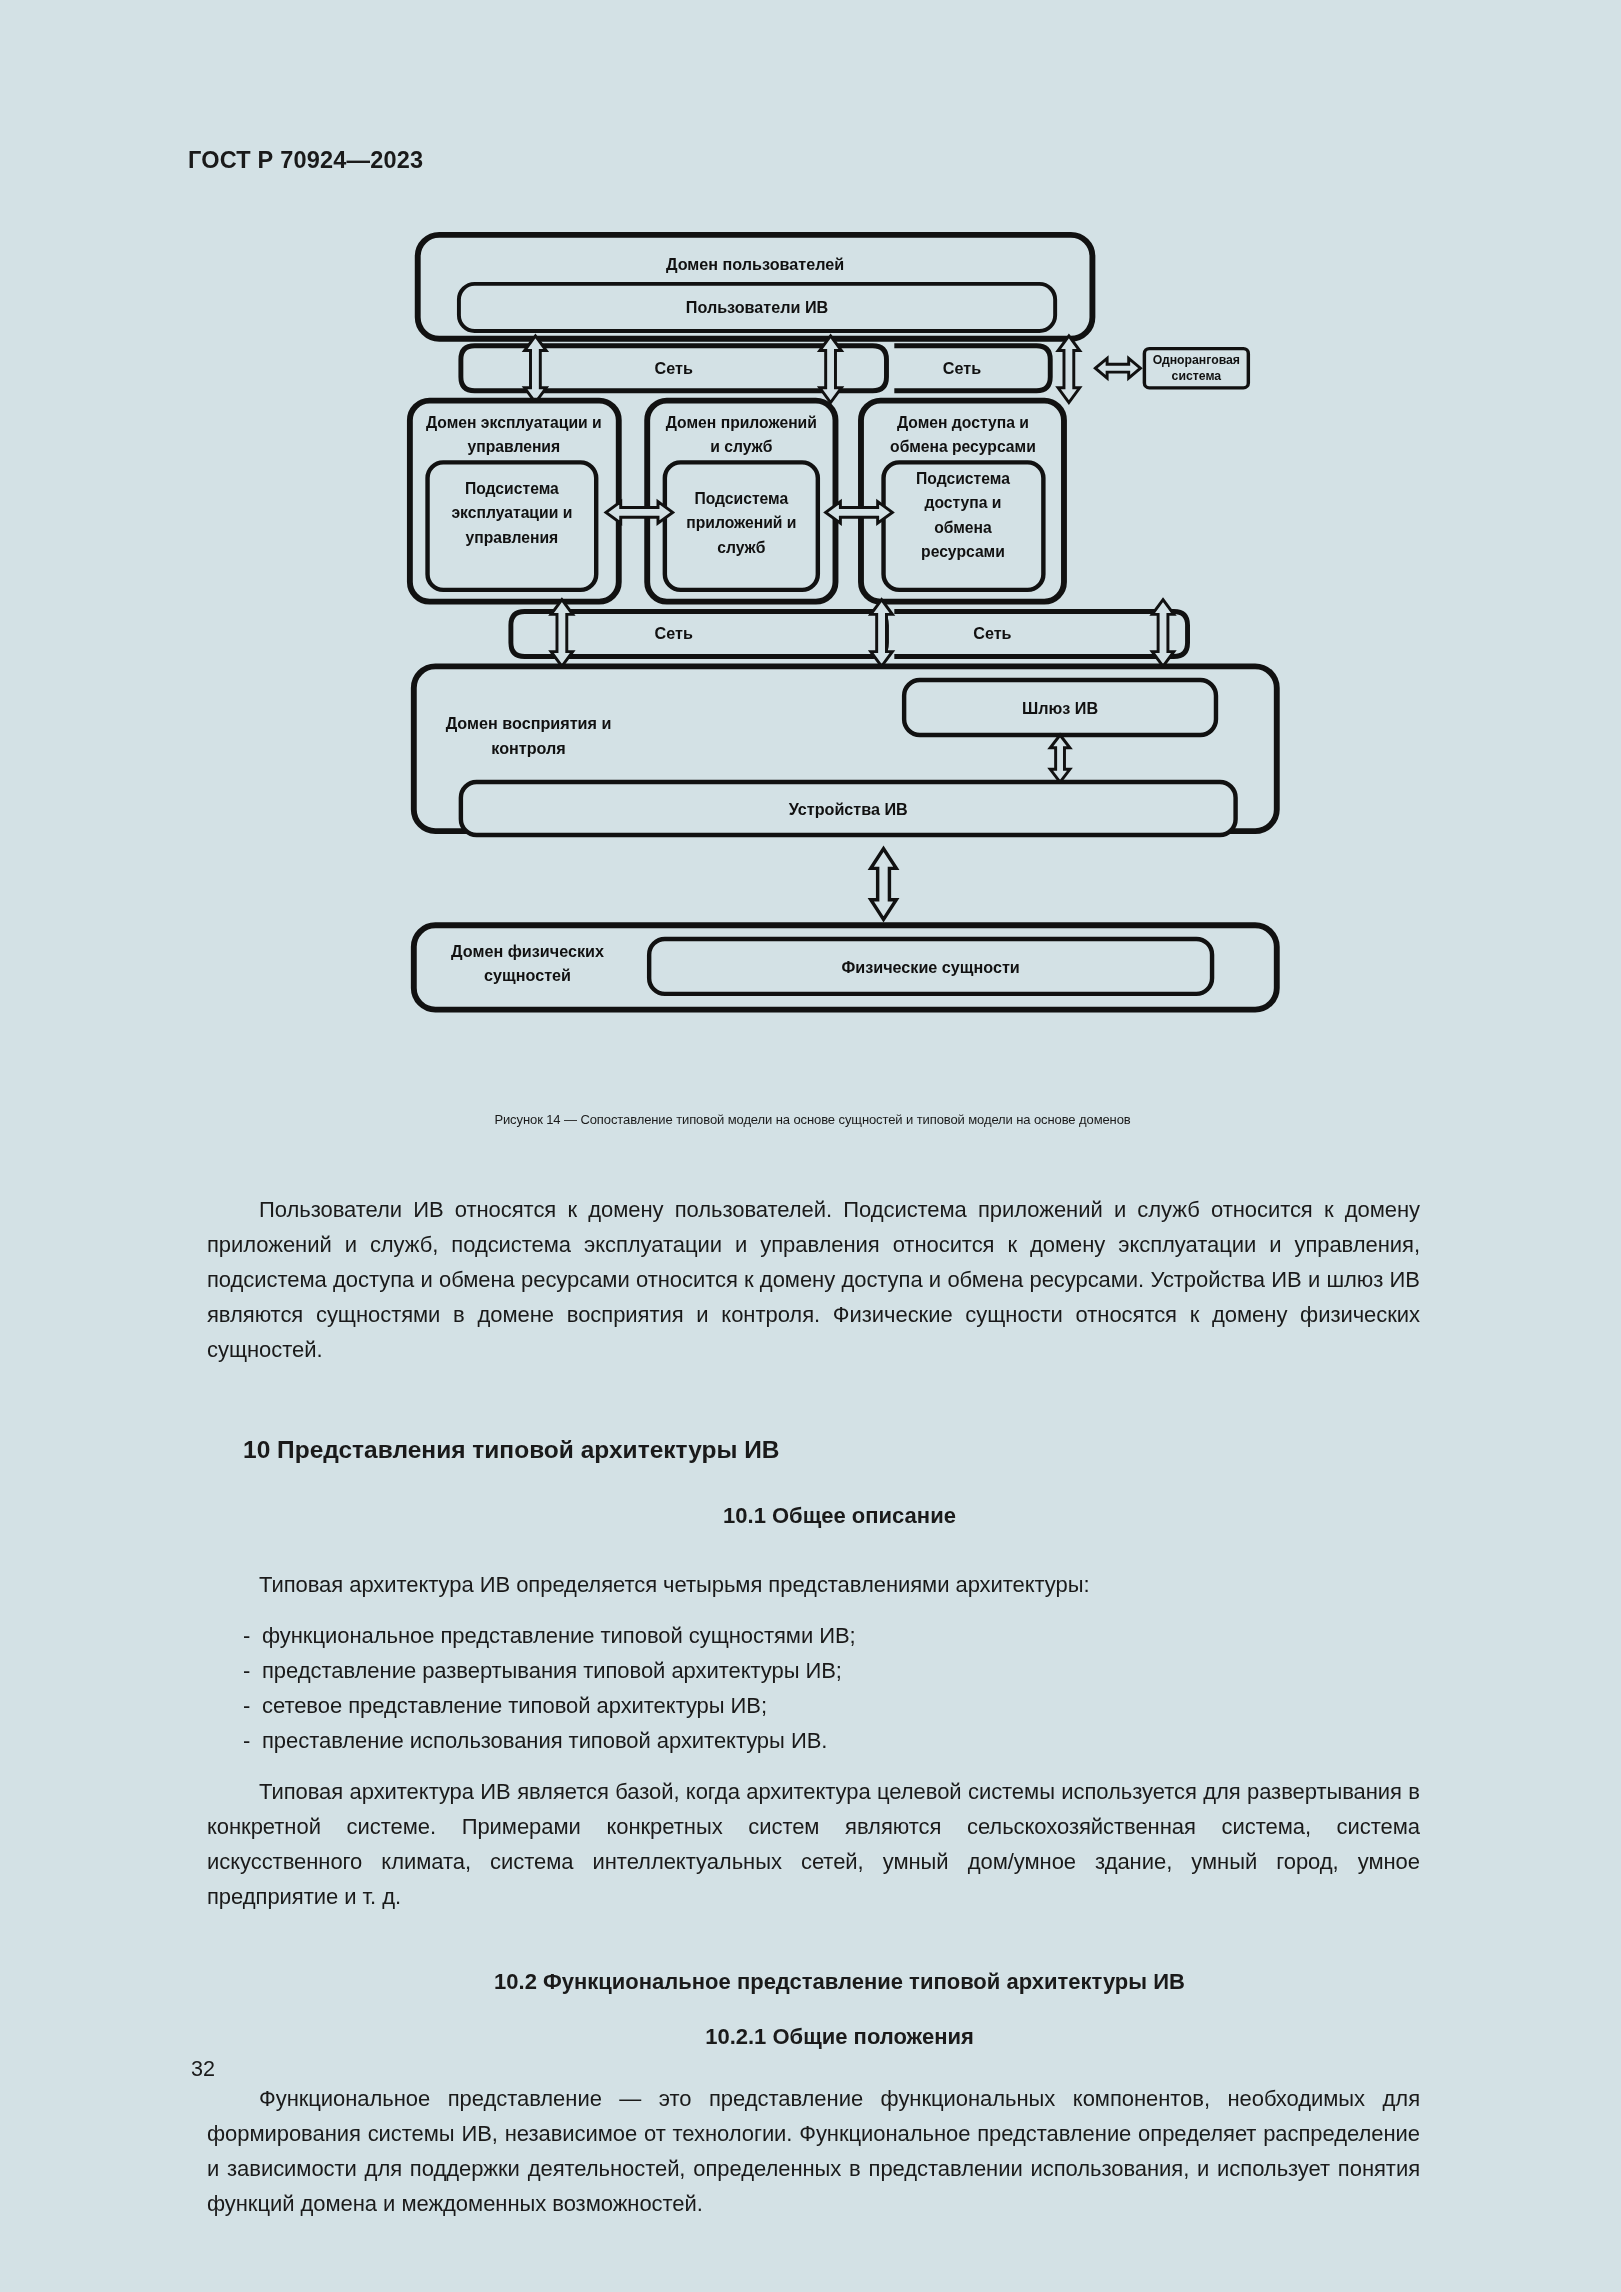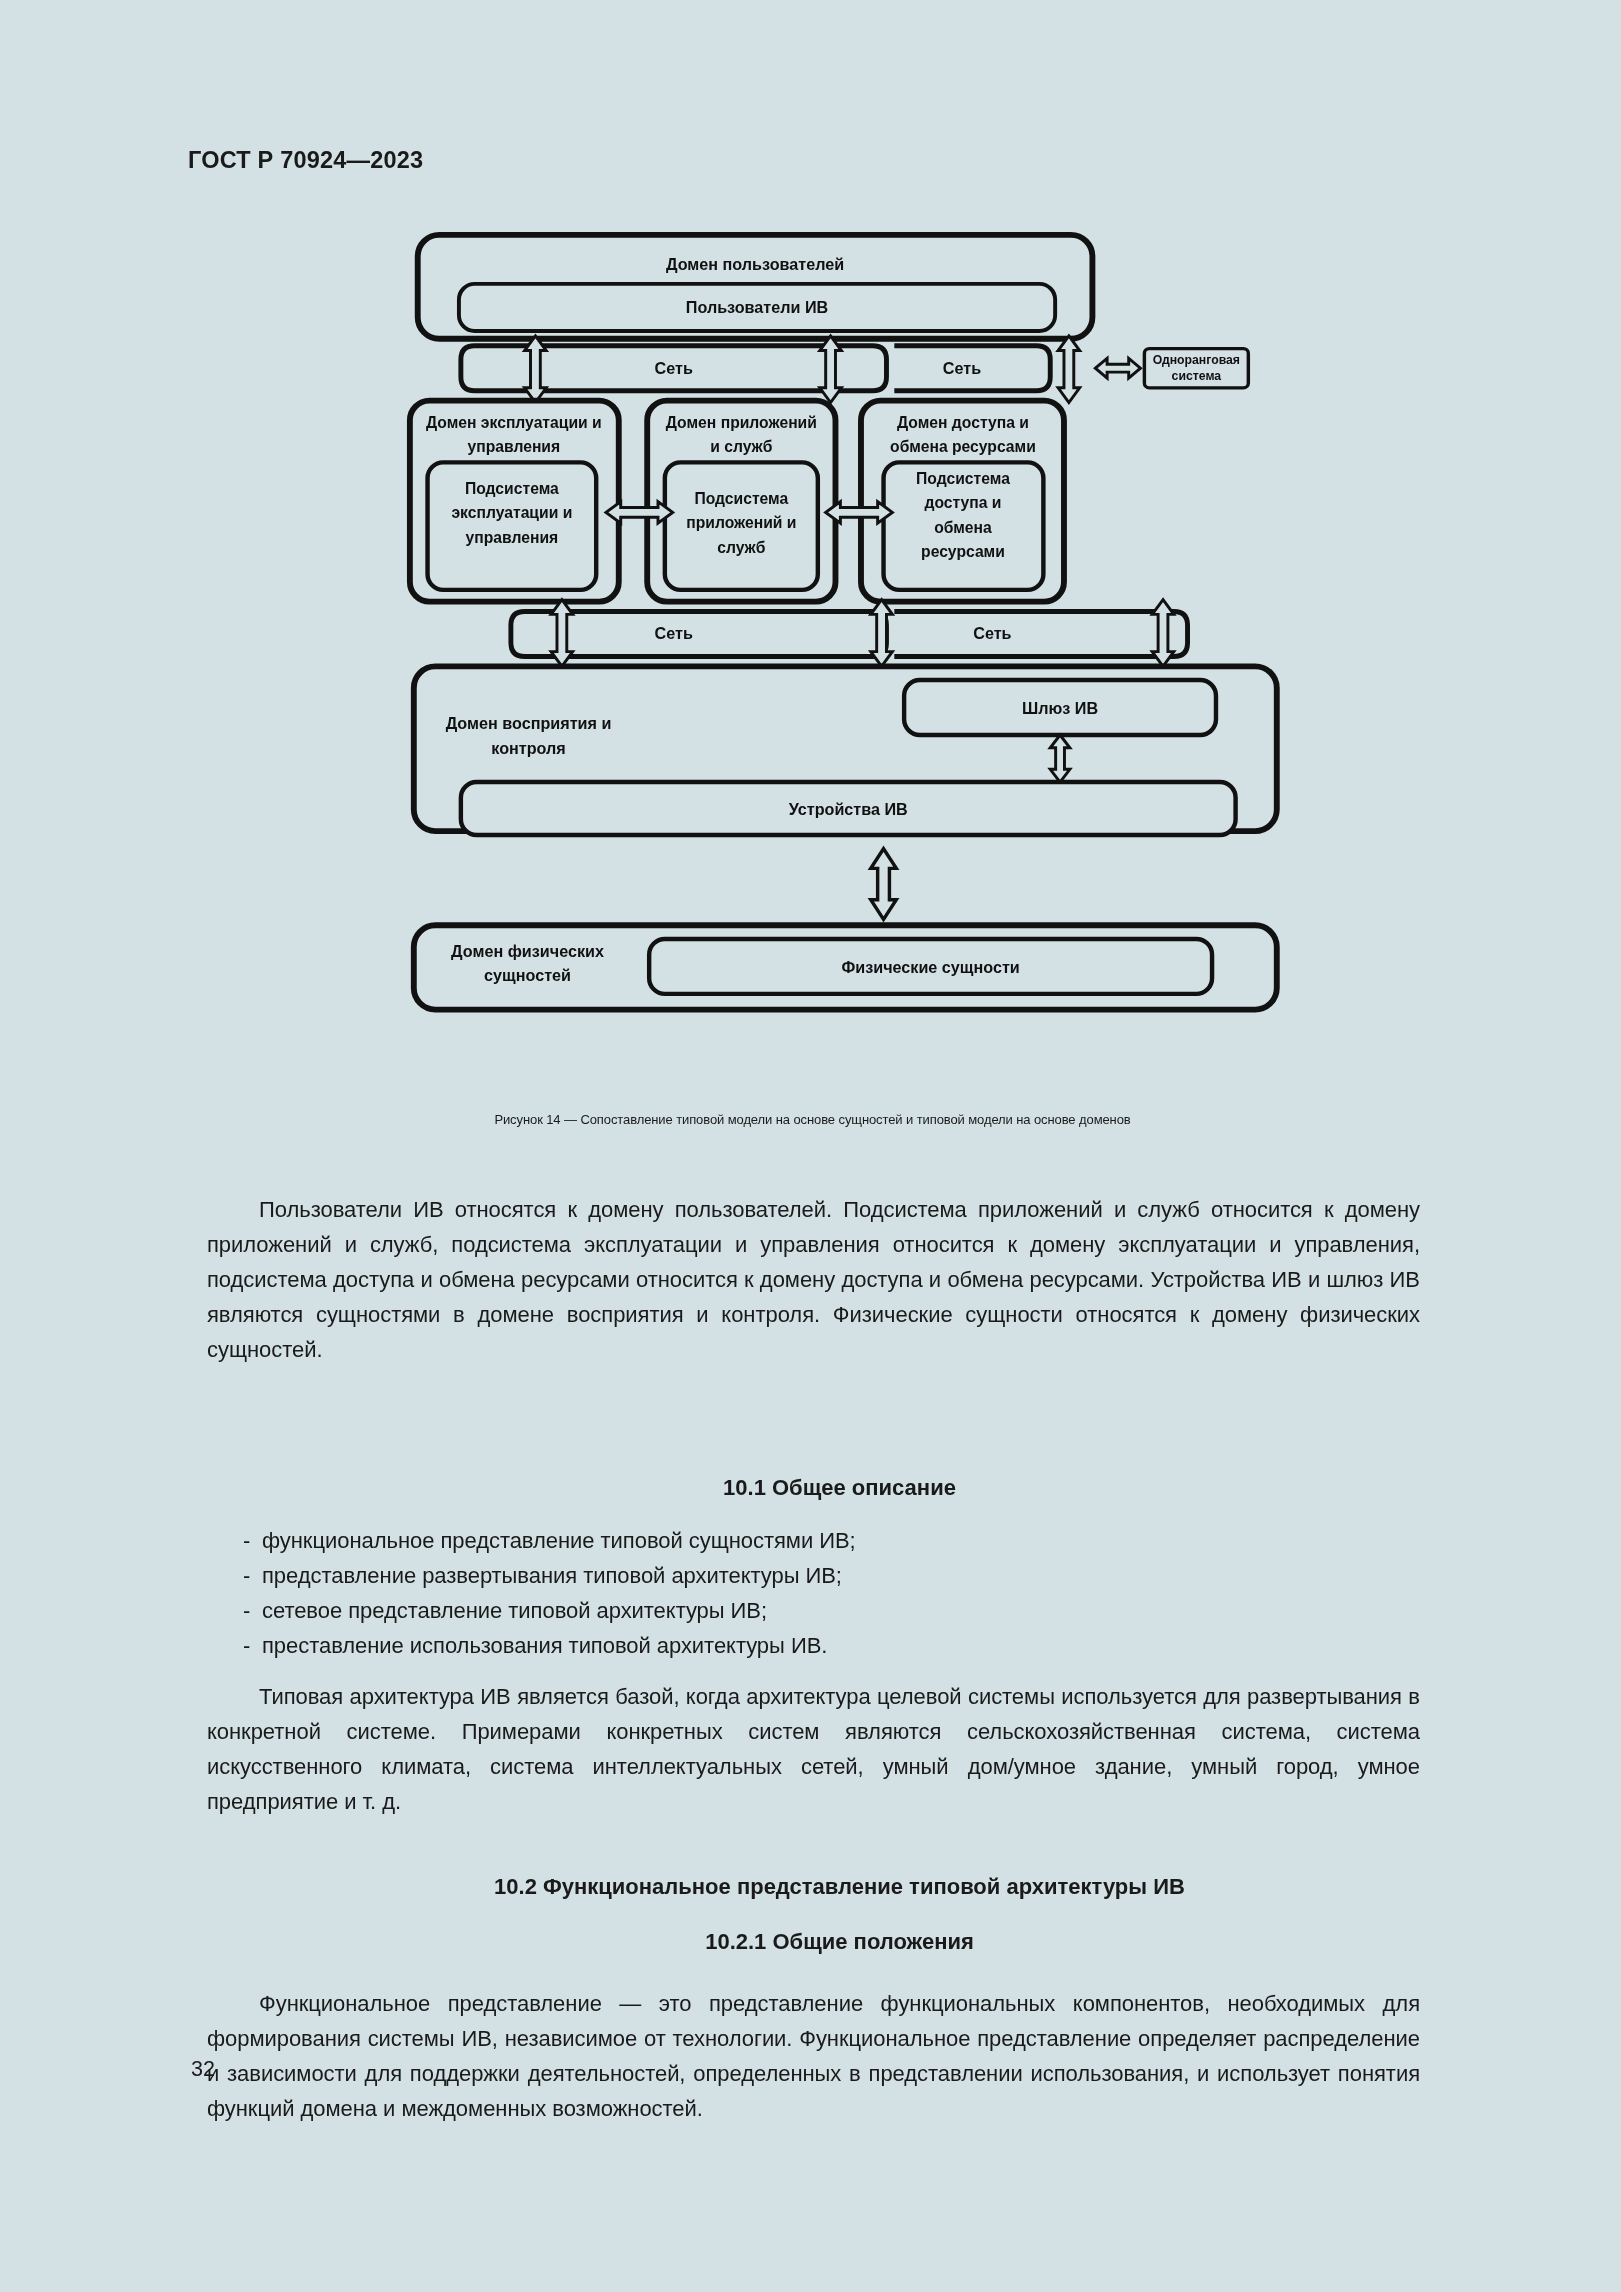--- a/index.html
+++ b/index.html
@@ -244,27 +244,29 @@
   </div>
 
   <div class="fig-caption">Рисунок 14 — Сопоставление типовой модели на основе сущностей и типовой модели на основе доменов</div>
 
   <div class="content">
 
     <p class="body indent">Пользователи ИВ относятся к домену пользователей. Подсистема приложений и служб относится к домену приложений и служб, подсистема эксплуатации и управления относится к домену эксплуатации и управления, подсистема доступа и обмена ресурсами относится к домену доступа и обмена ресурсами. Устройства ИВ и шлюз ИВ являются сущностями в домене восприятия и контроля. Физические сущности относятся к домену физических сущностей.</p>
 
     <div class="sp-54"></div>
 
+    <h2 class="sec">10 Представления типовой архитектуры ИВ</h2>
 
     <div class="sp-40"></div>
 
     <h3 class="sec">10.1 Общее описание</h3>
 
     <div class="sp-22"></div>
 
+    <p class="body indent">Типовая архитектура ИВ определяется четырьмя представлениями архитектуры:</p>
 
     <ul class="dashlist">
       <li>
         <span class="dash">-</span>
         <span>функциональное представление типовой сущностями ИВ;</span>
       </li>
       <li>
         <span class="dash">-</span>
         <span>представление развертывания типовой архитектуры ИВ;</span>
       </li>

